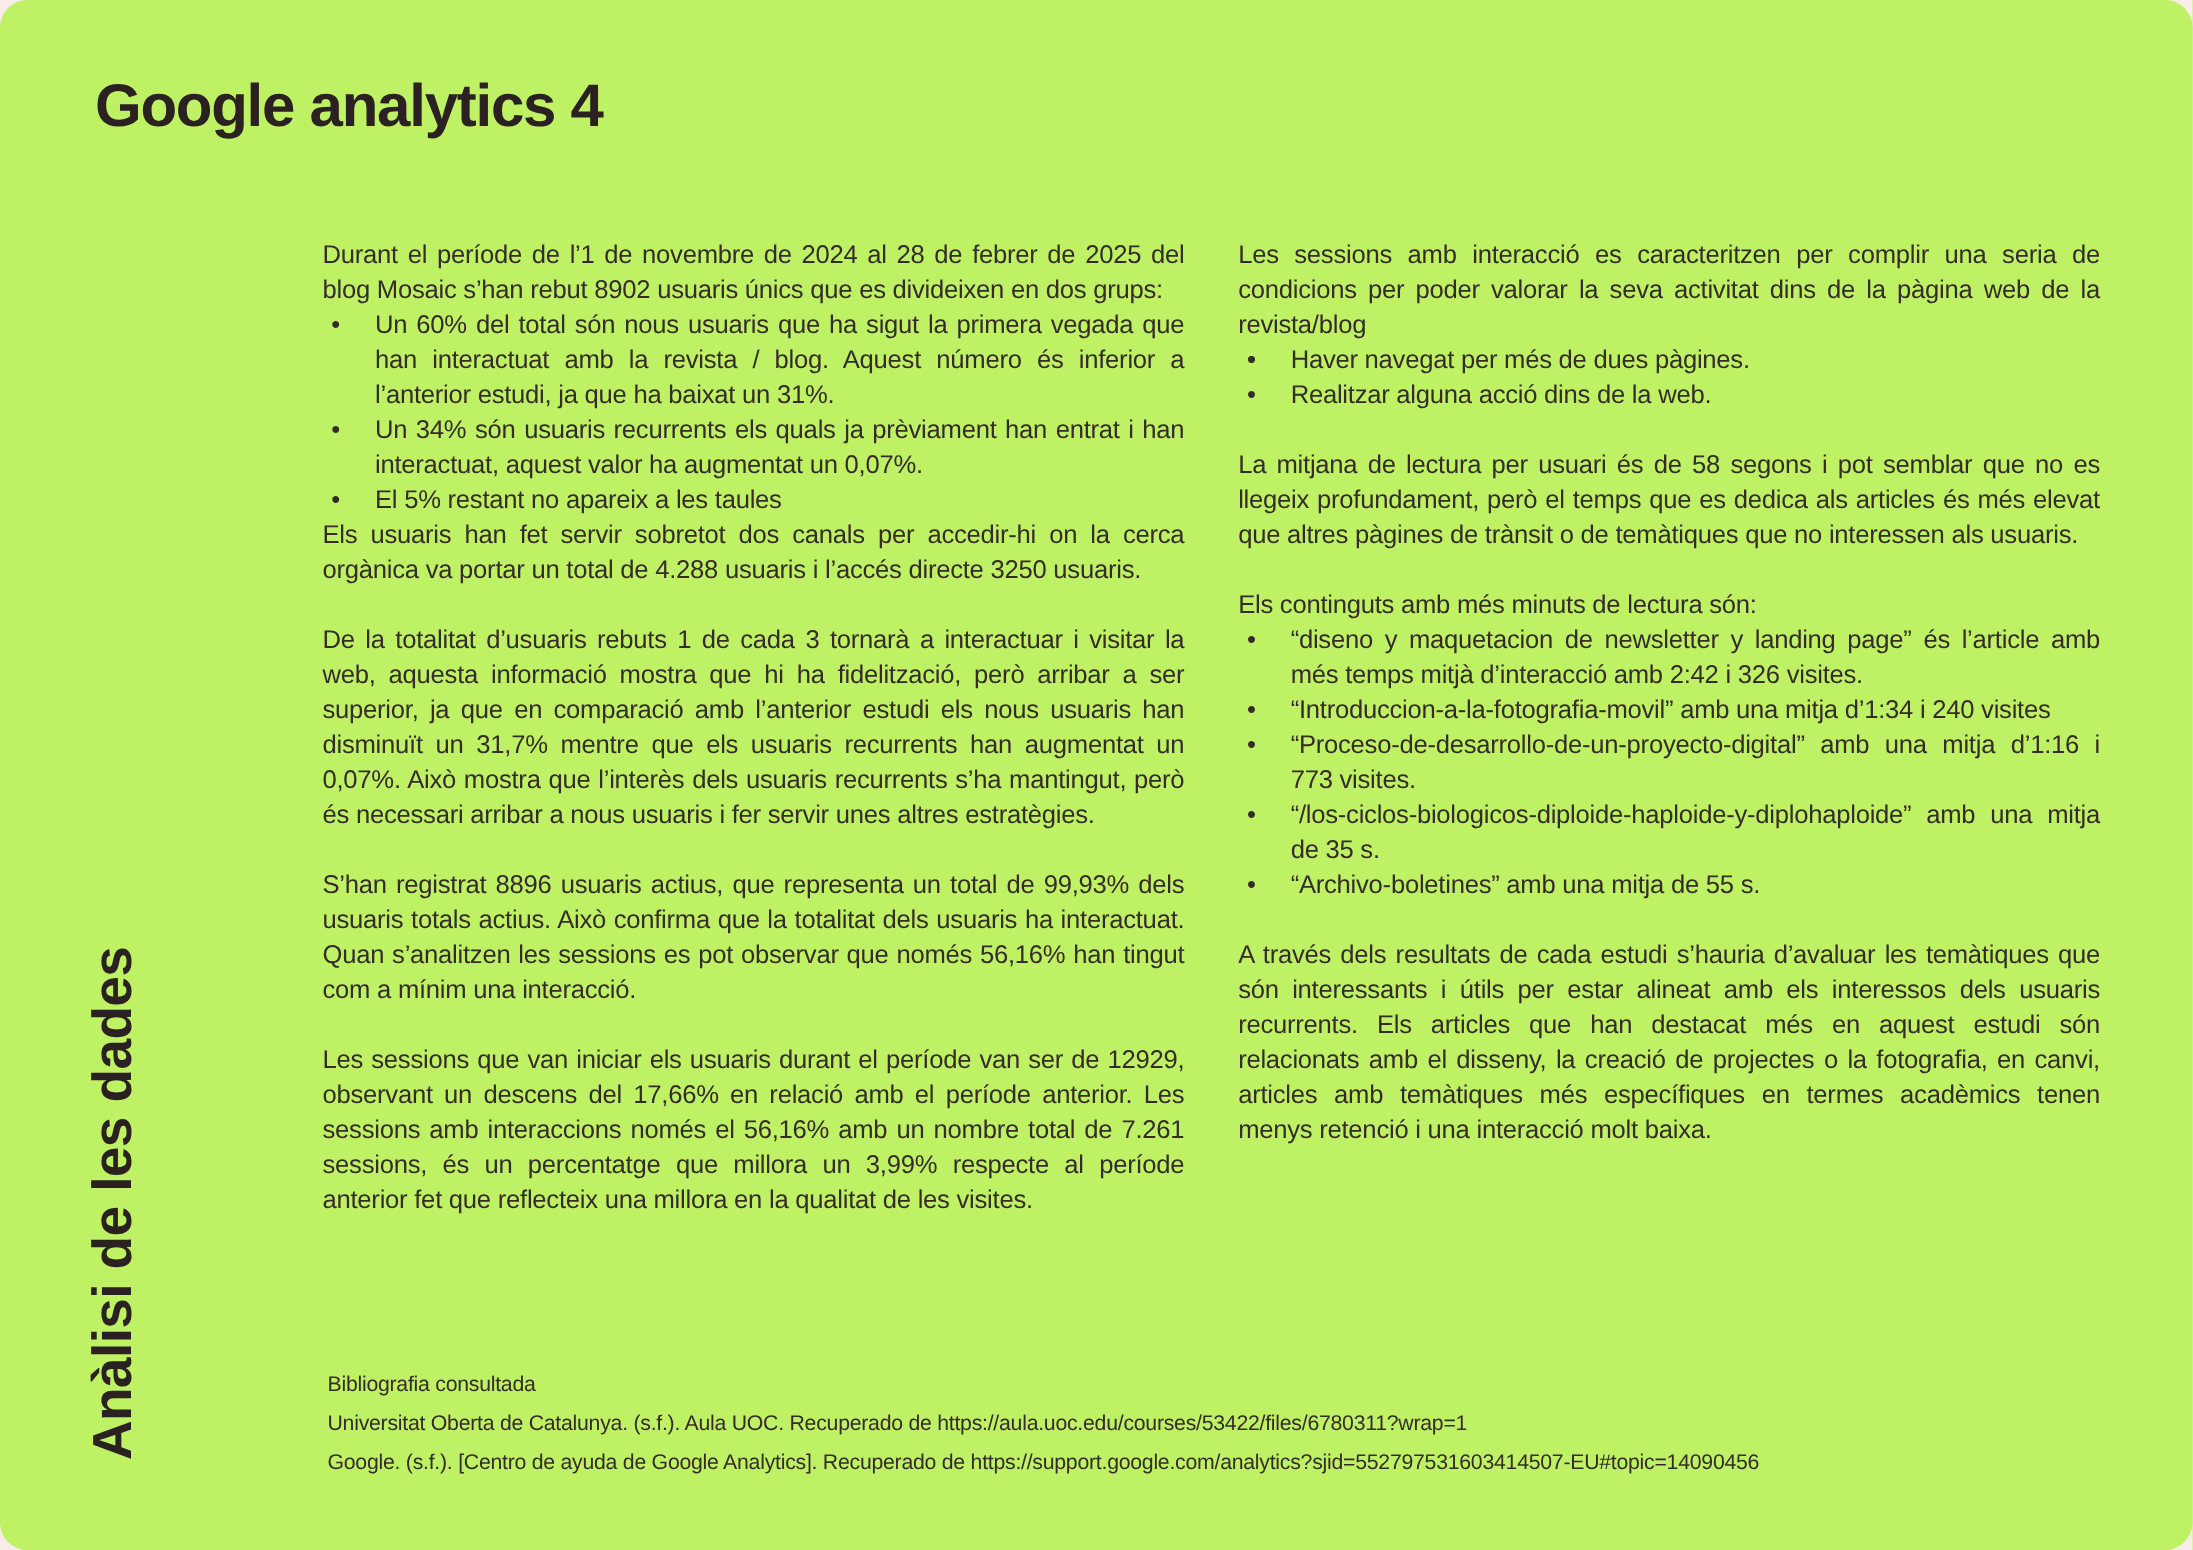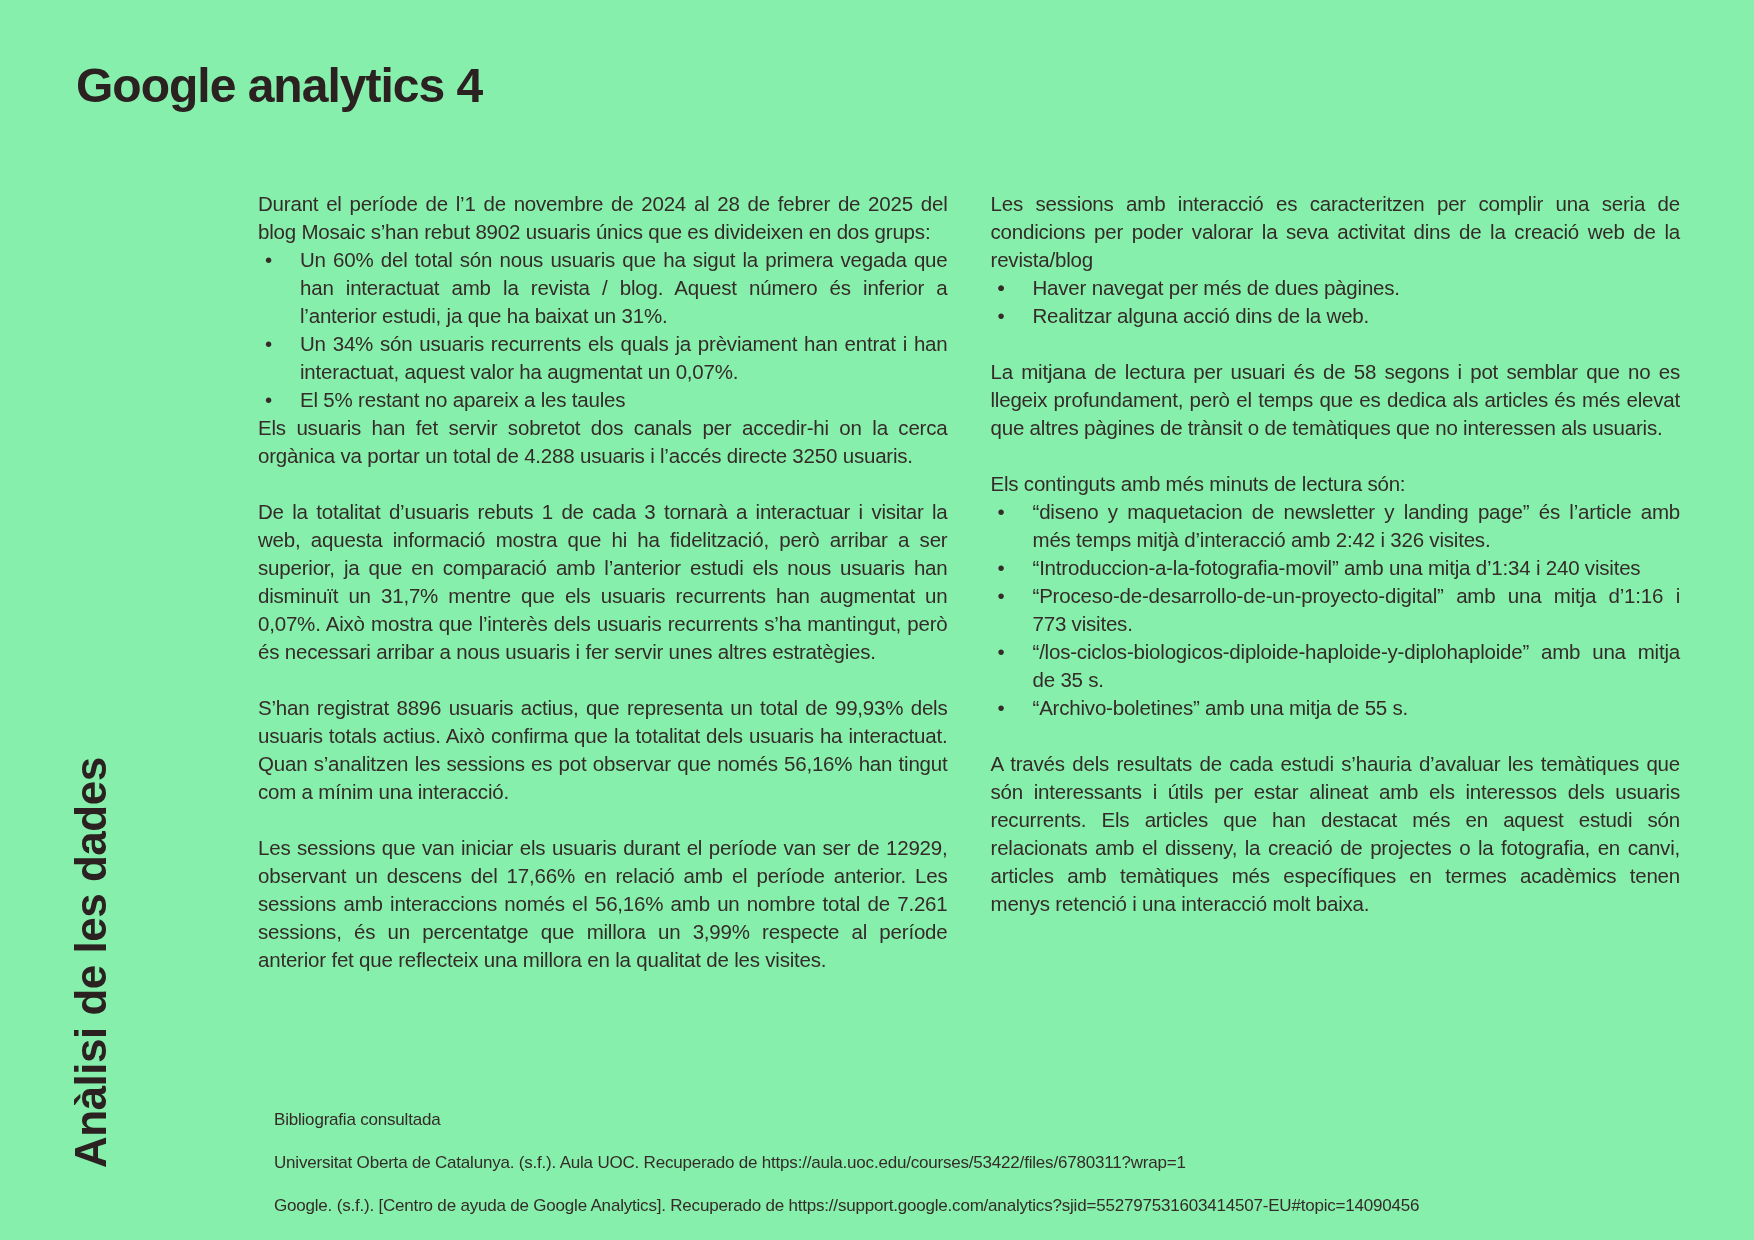--- a/index.html
+++ b/index.html
@@ -7,21 +7,22 @@
     width: 1754px;
     height: 1240px;
     background: #f8ece9;
     font-family: "Liberation Sans", sans-serif;
     overflow: hidden;
   }
   .page {
     position: relative;
     width: 1754px;
     height: 1240px;
-    background: #86efac;
+    background: #bef264;
+    border-radius: 22px;
   }
   .title {
     position: absolute;
     left: 76px;
     top: 58px;
     margin: 0;
     font-size: 48px;
     font-weight: bold;
     letter-spacing: -1px;
     color: #2a2120;
@@ -68,21 +69,21 @@
   }
   .biblio {
     position: absolute;
     left: 258px;
     top: 1090px;
     font-size: 17px;
     line-height: 27px;
     letter-spacing: -0.2px;
     color: #352b28;
   }
-  .biblio p { margin: 16px; }
+  .biblio p { margin: 4px; }
 </style>
 </head>
 <body>
 
 <div class="page">
 
   <h1 class="title">Google analytics 4</h1>
 
   <div class="vlabel">Anàlisi de les dades</div>
 
@@ -107,21 +108,21 @@
       <p>Els usuaris han fet servir sobretot dos canals per accedir-hi on la cerca orgànica va portar un total de 4.288 usuaris i l’accés directe 3250 usuaris.</p>
 
       <p class="mt">De la totalitat d’usuaris rebuts 1 de cada 3 tornarà a interactuar i visitar la web, aquesta informació mostra que hi ha fidelització, però arribar a ser superior, ja que en comparació amb l’anterior estudi els nous usuaris han disminuït un 31,7% mentre que els usuaris recurrents han augmentat un 0,07%. Això mostra que l’interès dels usuaris recurrents s’ha mantingut, però és necessari arribar a nous usuaris i fer servir unes altres estratègies.</p>
 
       <p class="mt">S’han registrat 8896 usuaris actius, que representa un total de 99,93% dels usuaris totals actius. Això confirma que la totalitat dels usuaris ha interactuat. Quan  s’analitzen les sessions es pot observar que només 56,16% han tingut com a mínim una interacció.</p>
 
       <p class="mt">Les sessions que van iniciar els usuaris  durant el període van ser de 12929, observant un descens del 17,66% en relació amb el període anterior. Les sessions amb interaccions només el 56,16% amb un nombre total de 7.261 sessions, és un percentatge que millora un 3,99% respecte al període anterior fet que reflecteix una millora en la qualitat de les visites.</p>
     </div>
 
     <div class="col">
-      <p>Les sessions amb interacció es caracteritzen per complir una seria de condicions per poder valorar la seva activitat dins de la creació web de la revista/blog</p>
+      <p>Les sessions amb interacció es caracteritzen per complir una seria de condicions per poder valorar la seva activitat dins de la pàgina web de la revista/blog</p>
 
       <div class="bullet">
         <span class="dot">•</span>
       </div>
       <div class="bullet">
         <span class="dot">•</span>
         <span>Haver navegat per més de dues pàgines.</span>
       </div>
       <div class="bullet">
         <span class="dot">•</span>

